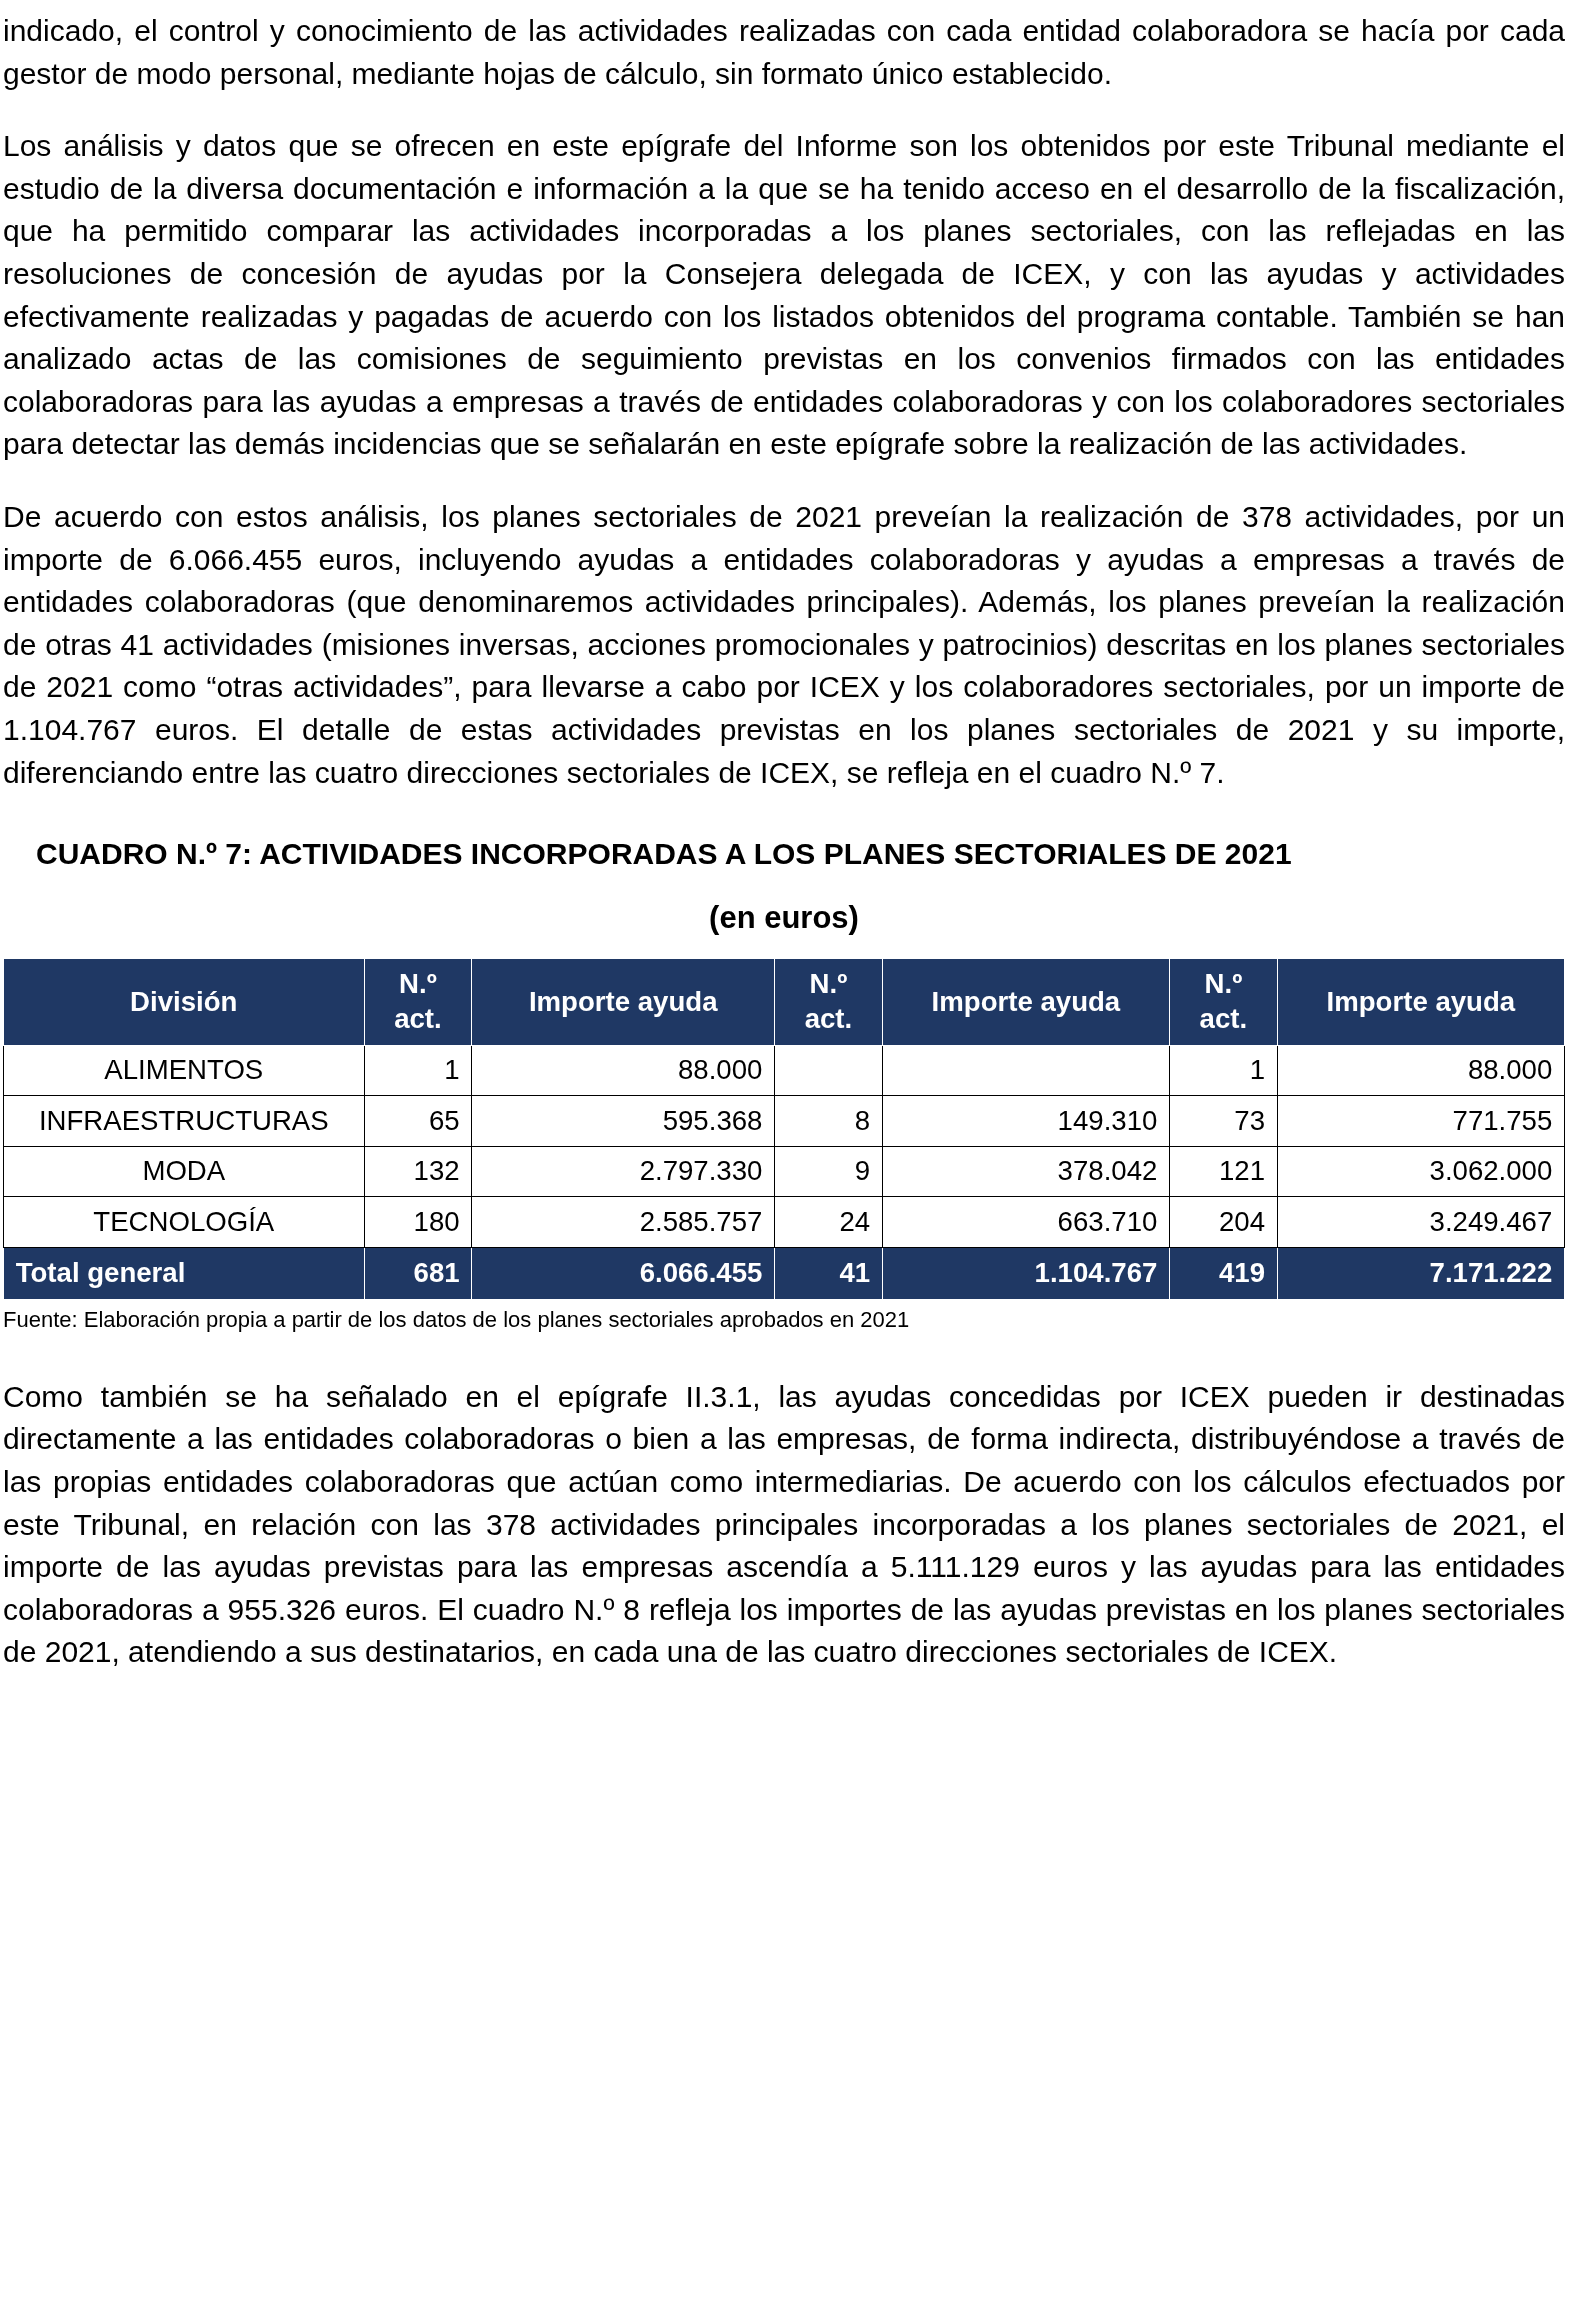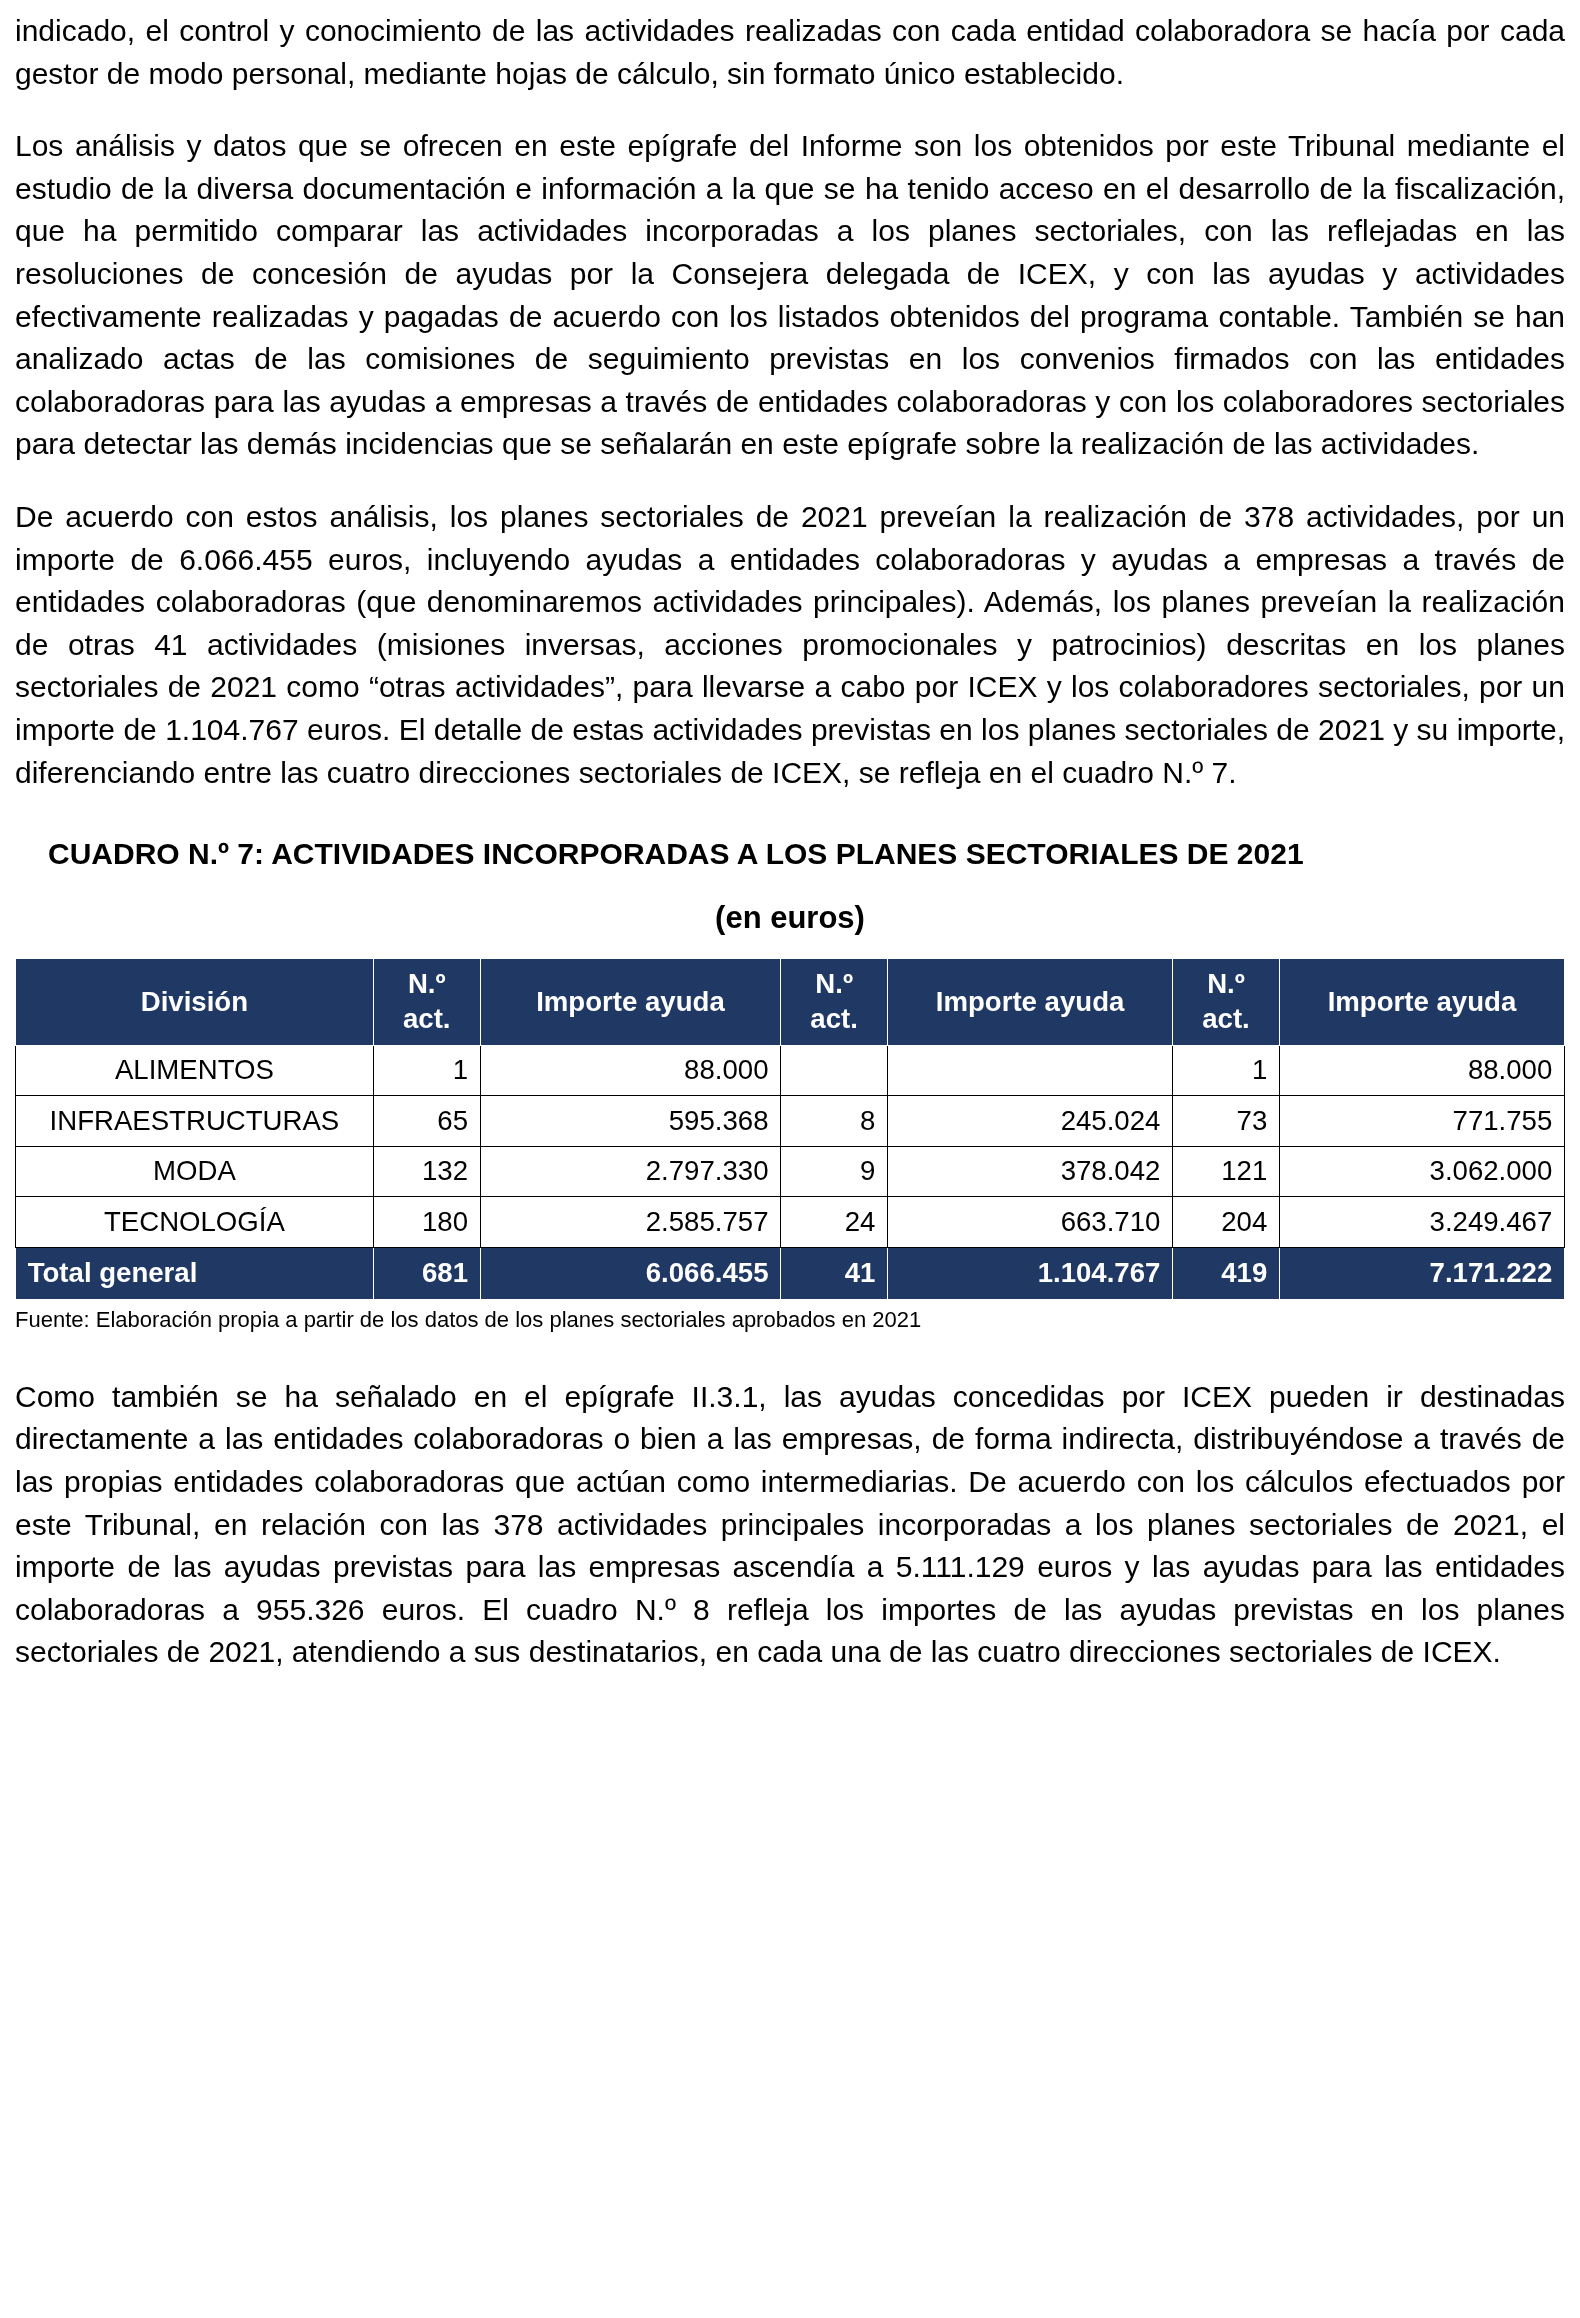--- a/index.html
+++ b/index.html
@@ -3,21 +3,21 @@
 <meta charset="utf-8">
 <style>
   :root { --header-bg: #1f3864; }
   * { box-sizing: border-box; }
   html, body { margin: 0; padding: 0; background: #ffffff; }
   body { font-family: "Liberation Sans", sans-serif; color: #000; }
   .page {
     width: 1580px;
     min-height: 2319px;
     background: #fff;
-    padding: 10px 15px 33px 15px;
+    padding: 10px 15px 33px 3px;
     overflow: hidden;
   }
   p.body-par {
     font-size: 30px;
     line-height: 1.42;
     margin: 0 0 30px 0;
     text-align: justify;
     text-justify: inter-word;
   }
   .table-title {
@@ -118,21 +118,21 @@
           <td class="num"></td>
           <td class="num"></td>
           <td class="num">1</td>
           <td class="num">88.000</td>
         </tr>
         <tr>
           <td class="division">INFRAESTRUCTURAS</td>
           <td class="num">65</td>
           <td class="num">595.368</td>
           <td class="num">8</td>
-          <td class="num">245.024</td>
+          <td class="num">149.310</td>
           <td class="num">73</td>
           <td class="num">771.755</td>
         </tr>
         <tr>
           <td class="division">MODA</td>
           <td class="num">132</td>
           <td class="num">2.797.330</td>
           <td class="num">9</td>
           <td class="num">378.042</td>
           <td class="num">121</td>

